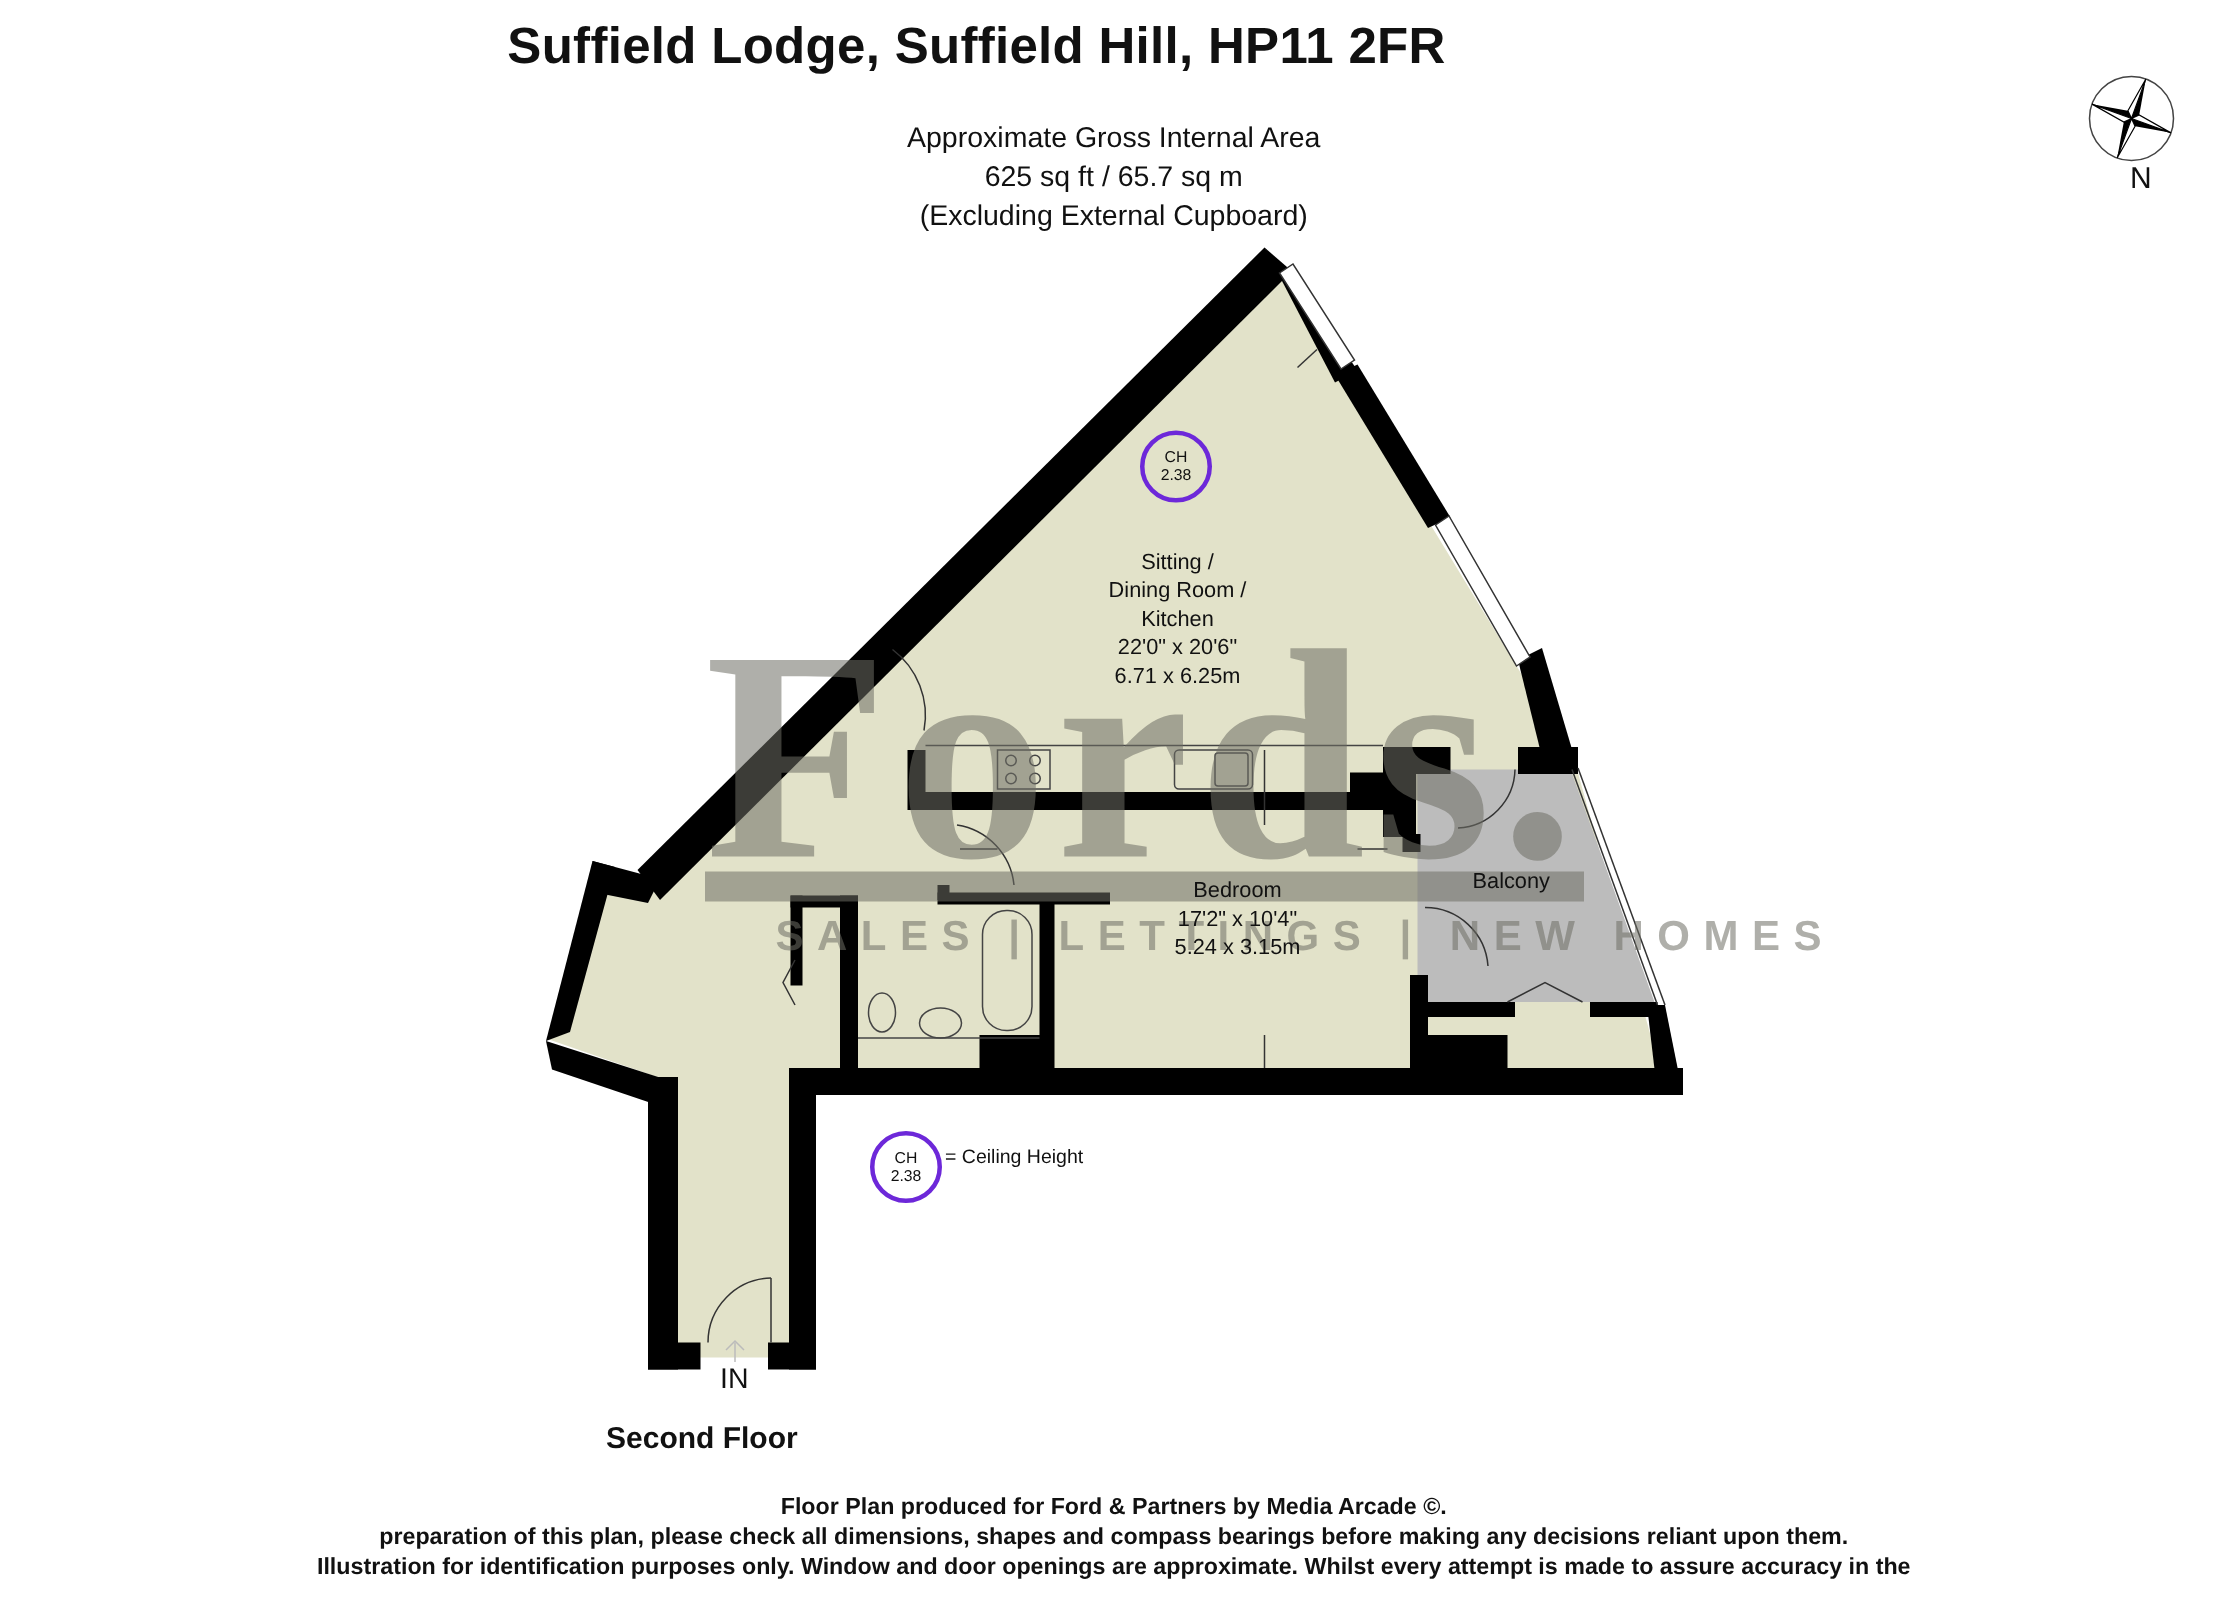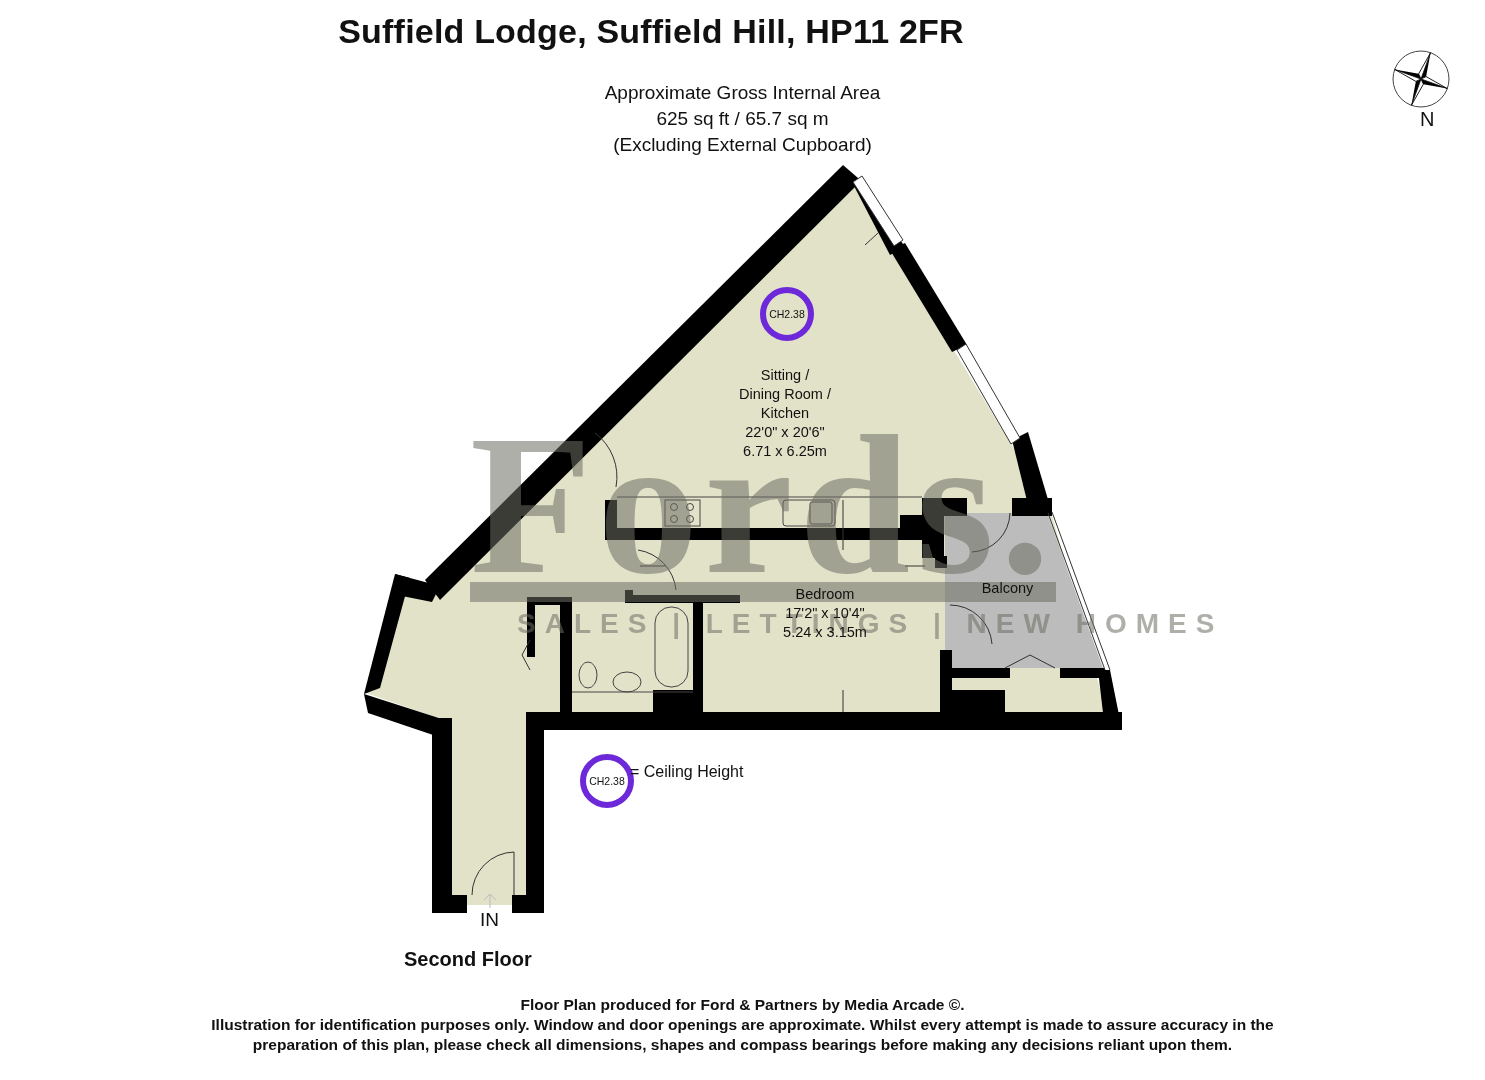--- a/index.html
+++ b/index.html
@@ -9,25 +9,25 @@
     .title { left: 0; width: 1302px; top: 12px; text-align: center;
              font-size: 34px; font-weight: bold; letter-spacing: 0.2px; }
     .subtitle { left: 0; width: 1485px; top: 64px; text-align: center;
                 font-size: 19px; line-height: 26px; margin-top: 16px; }
     .compass { left: 1390px; top: 48px; width: 62px; height: 62px; }
     .compass-n { left: 1420px; top: 108px; font-size: 20px; }
     svg.plan { position: absolute; left: 0; top: 0; }
     .room-label { font-size: 14.5px; line-height: 19px; text-align: center; }
     .floor-label { left: 404px; top: 948px; font-size: 20px; font-weight: bold; text-align: right; }
     .in-label { left: 480px; top: 909px; font-size: 19px; }
-    .legend-text { left: 630px; top: 763px; font-size: 16px; }
+    .legend-text { left: 630px; top: 763px; font-size: 13px; }
     .footer { left: 0; width: 1485px; top: 995px; text-align: center;
               font-size: 15.5px; line-height: 20px; font-weight: bold; }
-    .ch-badge { width: 42px; height: 42px; border: 6px solid #6d28d9; border-radius: 50%;
-                font-size: 10.5px; line-height: 12px; display: flex; flex-direction: row;
+    .ch-badge { width: 42px; height: 42px; border: 3px solid #6d28d9; border-radius: 50%;
+                font-size: 10.5px; line-height: 12px; display: flex; flex-direction: column;
                 align-items: center; justify-content: center; }
     .wm-big { font-family: "Liberation Serif", serif; font-size: 200px; font-weight: bold;
               color: rgba(110,110,100,0.55); letter-spacing: 6px; text-decoration: underline; }
     .wm-small { font-family: "Liberation Sans", sans-serif; font-size: 28px; font-weight: bold;
                 color: rgba(110,110,100,0.55); letter-spacing: 9px; margin-left: 39px; }
   </style>
 </head>
 <body>
 
 <div class="abs title">Suffield Lodge, Suffield Hill, HP11 2FR</div>
@@ -182,15 +182,15 @@
   <span>CH</span>
   <span>2.38</span>
 </div>
 <div class="abs legend-text">= Ceiling Height</div>
 
 <div class="abs in-label">IN</div>
 <div class="abs floor-label">Second Floor</div>
 
 <div class="abs footer">
   <div>Floor Plan produced for Ford &amp; Partners by Media Arcade ©.</div>
+  <div>preparation of this plan, please check all dimensions, shapes and compass bearings before making any decisions reliant upon them.</div>
   <div>Illustration for identification purposes only. Window and door openings are approximate. Whilst every attempt is made to assure accuracy in the</div>
-  <div>preparation of this plan, please check all dimensions, shapes and compass bearings before making any decisions reliant upon them.</div>
 </div>
 
 </body></html>

